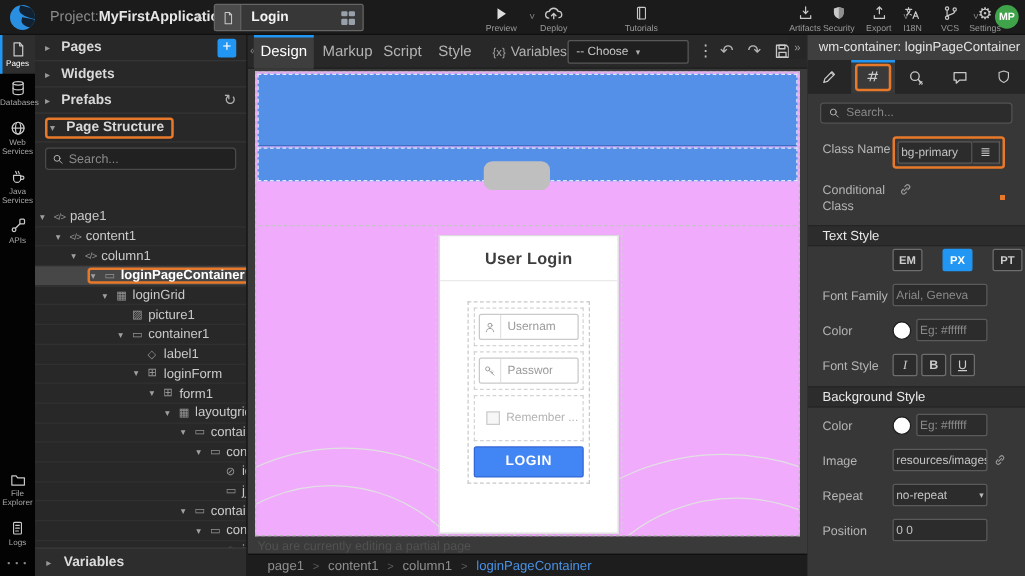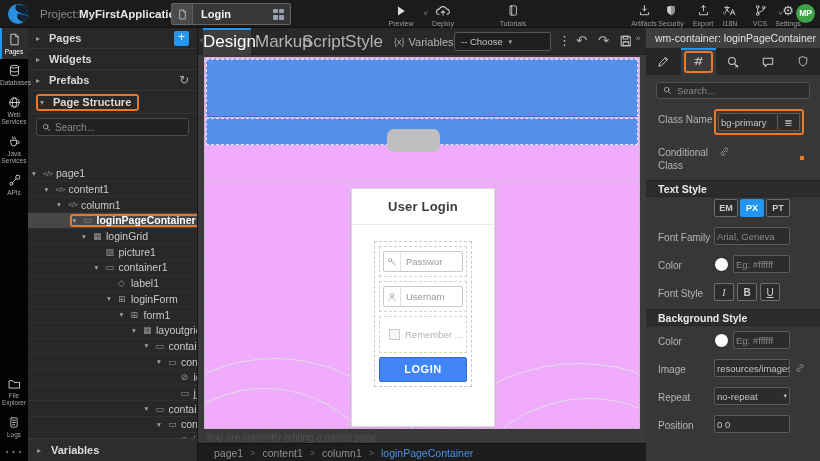--- a/index.html
+++ b/index.html
@@ -52,21 +52,21 @@
 .trow.sel{background:#474747}
 .selbox{display:inline-flex;align-items:center;border:2px solid #e8792b;border-radius:3px;height:13px;padding:0 5px 0 1px;font-weight:bold;color:#fff}
 #varsbar{position:absolute;bottom:0;left:0;right:0;height:23px;background:#2d2d2d;border-top:1px solid #3a3a3a;display:flex;align-items:center;padding-left:9px;font-size:11px;font-weight:bold;color:#dcdcdc}
 #varsbar .car{width:14px;font-size:8px;color:#9a9a9a;font-weight:normal}
 
 
 #canvas{position:absolute;left:198px;top:28px;width:448px;height:433px;background:#3a3a3a;z-index:3}
 #ctoolbar{position:absolute;left:0;top:0;right:0;height:27px;background:#282828;border-bottom:1px solid #1e1e1e}
 .collapse{position:absolute;font-size:9px;color:#8a8a8a}
 #colL{left:2px;top:7px}
-.ctab{position:absolute;top:0;height:27px;line-height:27px;font-size:17px;color:#b3b3b3;text-align:center}
+.ctab{position:absolute;top:0;height:27px;line-height:27px;font-size:12px;color:#b3b3b3;text-align:center}
 #tab-design{left:5px;width:48px;background:#3e3e3e;color:#fff;box-shadow:inset 0 2px 0 #2196f3}
 #tab-markup{left:57px;width:46px}
 #tab-script{left:104px;width:40px}
 #tab-style{left:147px;width:38px}
 #varsdd{position:absolute;left:196px;top:0;height:27px;display:flex;align-items:center;color:#b3b3b3;font-size:11px}
 #varsdd .fx{font-size:9px;margin-right:4px;color:#a8a8a8}
 #varsdd .cdn{font-size:8px;margin-left:5px;color:#8a8a8a}
 #screensel{position:absolute;left:256px;top:4px;width:97px;height:19px;background:#1f1f1f;border:1px solid #585858;border-radius:2px;display:flex;align-items:center;color:#c6c6c6;font-size:9.5px}
 #screensel span{flex:1;padding-left:6px;white-space:nowrap;overflow:hidden}
 #screensel .sc{width:14px;font-size:7px;color:#b0b0b0}
@@ -114,22 +114,22 @@
 #rpsearch span{font-size:9.5px;color:#8a8a8a;margin-left:5px}
 .prow{display:flex;align-items:flex-start;padding:5px 10px 5px 12px;position:relative}
 .plabel{width:56px;font-size:10px;color:#b5b5b5;padding-top:4px;line-height:1.3;flex:none}
 .pctrl{flex:1;display:flex;align-items:center}
 .pinput{width:76px;height:18px;background:#2c2c2c;border:1px solid #5a5a5a;border-radius:2px;color:#c5c5c5;font-size:9.5px;display:flex;align-items:center;padding:0 2px;white-space:nowrap;overflow:hidden}
 .ph{color:#8a8a8a}
 #clswrap{border:2px solid #e8792b;border-radius:3px;padding:2px;display:flex}
 #clsinput{width:60px}
 #listbtn{width:22px;height:18px;border:1px solid #5a5a5a;border-left:none;background:#2c2c2c;color:#c9c9c9;font-size:10px;text-align:center;line-height:17px}
 #orangedot{position:absolute;right:16px;top:16px;width:4px;height:4px;background:#e8792b}
-.sheader{height:17px;background:#2c2c2c;border-top:1px solid #242424;border-bottom:1px solid #242424;display:flex;align-items:center;padding-left:12px;font-size:10.5px;font-weight:bold;color:#e9e9e9;margin-top:3px}
-.ubtns{display:flex;gap:2px}
+.sheader{height:17px;background:#2c2c2c;border-top:1px solid #242424;border-bottom:1px solid #242424;display:flex;align-items:center;padding-left:12px;font-size:10.5px;font-weight:normal;color:#e9e9e9;margin-top:3px}
+.ubtns{display:flex;gap:16px}
 .ubtn{width:24px;height:18px;border:1px solid #6e6e6e;background:#2c2c2c;color:#ccc;font-size:9px;font-weight:bold;display:flex;align-items:center;justify-content:center;border-radius:2px}
 .ubtn.active{background:#2196f3;border-color:#2196f3;color:#fff}
 .fsbtn{width:20px;height:18px;border:1px solid #6e6e6e;background:#2c2c2c;color:#ccc;font-size:10px;display:flex;align-items:center;justify-content:center;border-radius:2px;margin-right:3px}
 .swatch{width:15px;height:15px;border-radius:50%;background:#fff;border:1px solid #1d1d1d;margin-right:4px;flex:none}
 .pselect{justify-content:space-between}
 .pselect .sc{font-size:7px;color:#bbb}
 .linkic{margin-left:4px;margin-top:3px}
 </style>
 </head>
 <body>
@@ -471,43 +471,43 @@
       <div class="arc" style="left:-100px;top:300px;width:340px;height:340px"></div>
       <div class="arc" style="left:-70px;top:330px;width:260px;height:260px"></div>
       <div class="arc" style="right:-130px;top:305px;width:380px;height:380px"></div>
       <div class="arc" style="right:-90px;top:340px;width:280px;height:280px"></div>
       <div id="colguide"></div>
 
       <div id="card">
         <h1>User Login</h1>
         <div id="carddiv"></div>
         <div id="fgroup">
+          <div class="frow">
+            <div class="field">
+              <span class="ficon">
+                <svg width="10" height="10" viewBox="0 0 16 16" class="st" style="stroke:#9a9a9a">
+                    <circle cx="8" cy="5.2" r="2.6"></circle>
+                    <path d="M3.2 13.5c.5-3.2 2.6-4.3 4.8-4.3s4.3 1.1 4.8 4.3"></path>
+                  </svg>
+              </span>
+              <span class="ftext">Usernam</span>
+            </div>
+          </div>
           <div class="frow">
             <div class="field">
               <span class="ficon">
                 <svg width="10" height="10" viewBox="0 0 16 16" class="st" style="stroke:#9a9a9a">
                     <circle cx="5" cy="5" r="2.6"></circle>
                     <path d="M7 7l6 6M10.5 10.5l1.6-1.6M8.8 8.8l1.4-1.4"></path>
                   </svg>
               </span>
               <span class="ftext">Passwor</span>
             </div>
           </div>
           <div class="frow">
-            <div class="field">
-              <span class="ficon">
-                <svg width="10" height="10" viewBox="0 0 16 16" class="st" style="stroke:#9a9a9a">
-                    <circle cx="8" cy="5.2" r="2.6"></circle>
-                    <path d="M3.2 13.5c.5-3.2 2.6-4.3 4.8-4.3s4.3 1.1 4.8 4.3"></path>
-                  </svg>
-              </span>
-              <span class="ftext">Usernam</span>
-            </div>
-          </div>
-          <div class="frow">
             <div id="rememberrow">
               <span id="cbox"></span>
               <span id="rtext">Remember ...</span>
             </div>
           </div>
           <div id="loginbtn">LOGIN</div>
         </div>
       </div>
     </div>
 

